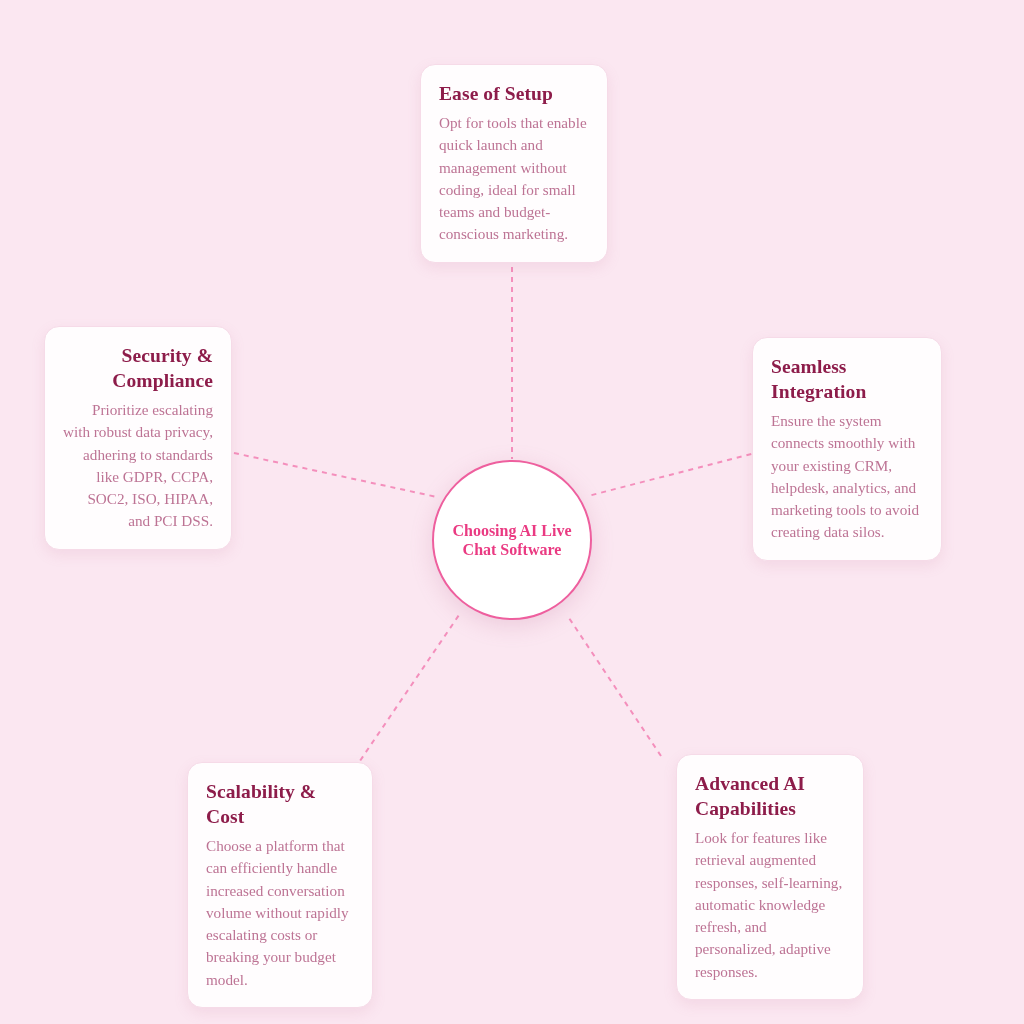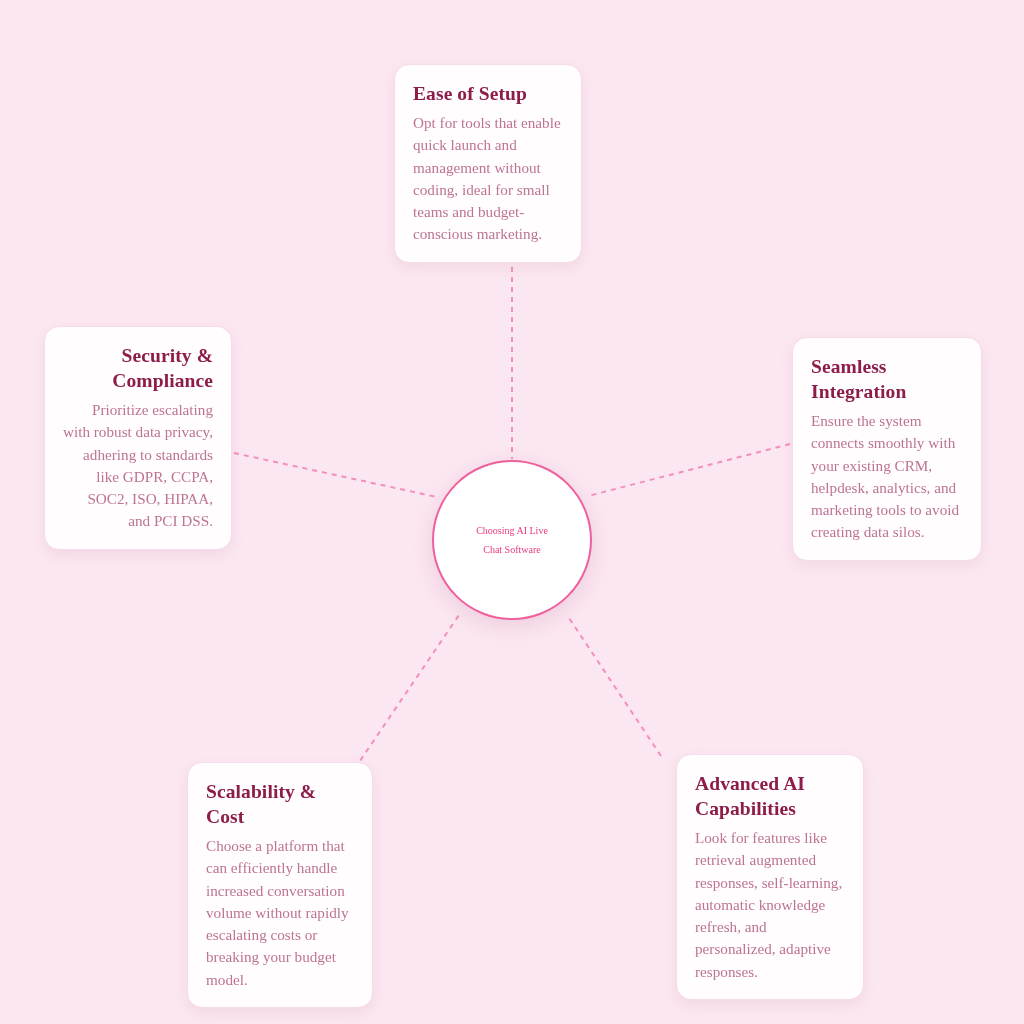--- a/index.html
+++ b/index.html
@@ -44,23 +44,23 @@
     margin: 0 0 6px 0;
     letter-spacing: 0.1px;
   }
   .node-desc {
     color: #bd7394;
     font-size: 15.2px;
     line-height: 22.3px;
     margin: 0;
   }
   
-  #node-ease          { left: 394px; top: 64px;  width: 188px; }
+  #node-ease          { left: 420px; top: 64px;  width: 188px; }
   #node-security      { left: 44px;  top: 326px; width: 188px; text-align: right; }
-  #node-integration   { left: 792px; top: 337px; width: 190px; }
+  #node-integration   { left: 752px; top: 337px; width: 190px; }
   #node-scalability   { left: 187px; top: 762px; width: 186px; }
   #node-advanced      { left: 676px; top: 754px; width: 188px; }
 
   
   #hub {
     position: absolute;
     left: 432px;
     top: 460px;
     width: 160px;
     height: 160px;
@@ -69,22 +69,22 @@
     border: 2px solid #ee5f9e;
     box-sizing: border-box;
     box-shadow: 0 6px 22px rgba(190, 110, 150, 0.22);
     display: flex;
     align-items: center;
     justify-content: center;
     text-align: center;
   }
   #hub-label {
     color: #ea3a82;
-    font-weight: normal;
-    font-size: 10px;
+    font-weight: bold;
+    font-size: 16px;
     line-height: 19px;
     padding: 0 18px;
   }
 </style>
 </head>
 <body>
 
 <div id="canvas">
 
   <svg id="links" viewBox="0 0 1024 1024" width="1024" height="1024">

